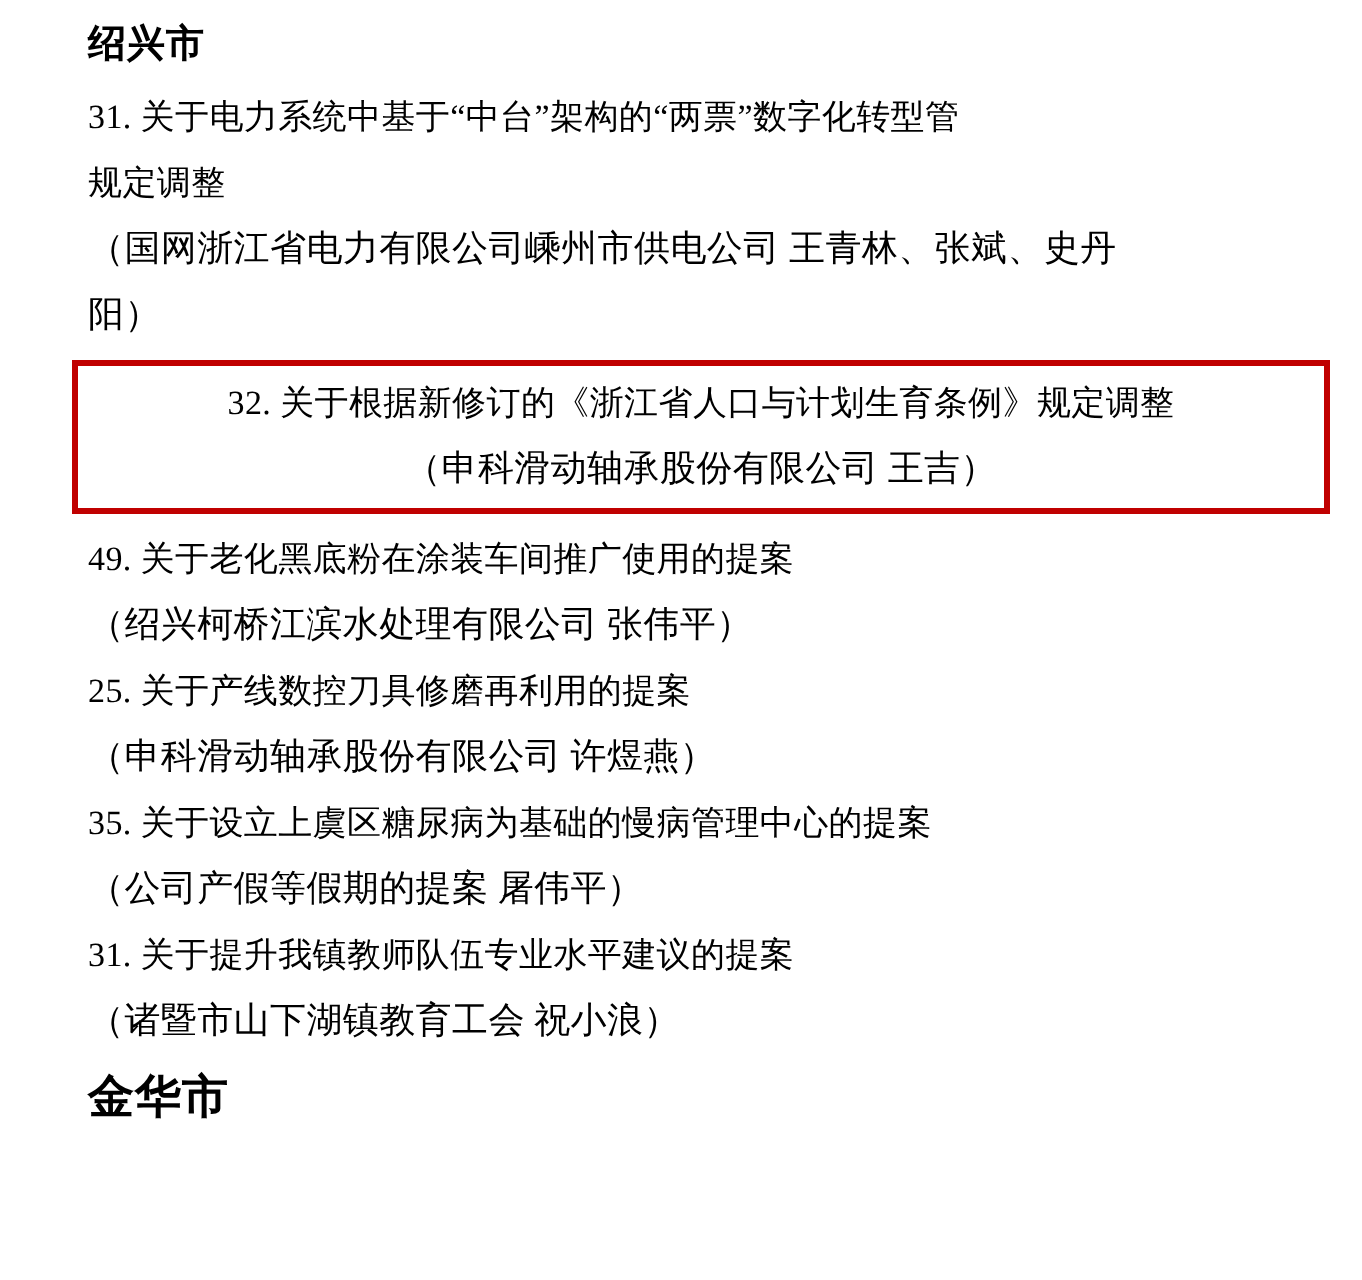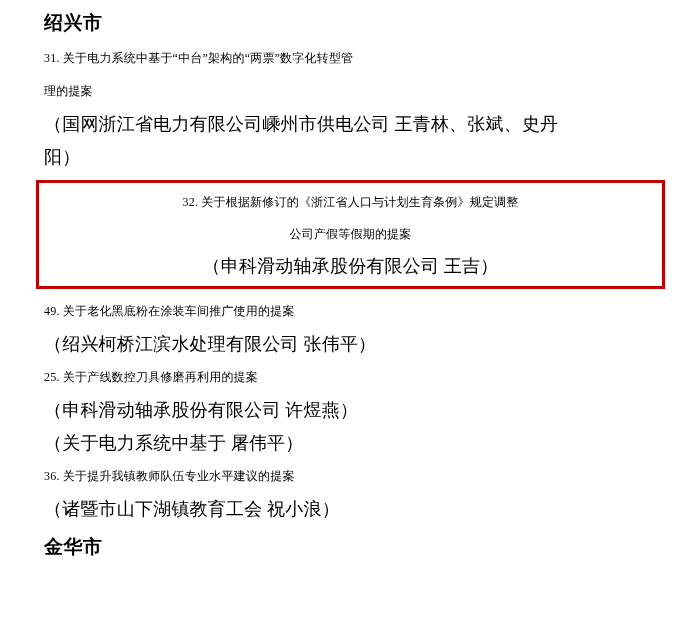--- a/index.html
+++ b/index.html
@@ -26,21 +26,21 @@
     font-weight: bold;
     font-size: 19px;
     line-height: 30px;
     letter-spacing: 0.5px;
     margin: 0 0 4px 0;
   }
   .entry {
     margin: 0;
   }
   .line {
-    font-size: 12px;
+    font-size: 17px;
     line-height: 33px;
     letter-spacing: 0.2px;
     white-space: nowrap;
   }
   .sub {
     font-size: 18px;
     line-height: 33px;
     letter-spacing: 0.2px;
     white-space: nowrap;
   }
@@ -52,60 +52,60 @@
     box-sizing: border-box;
     text-align: center;
   }
   .highlight-box .line,
   .highlight-box .sub {
     line-height: 32px;
   }
   .bottom-heading {
     font-family: "Liberation Sans", "DejaVu Sans", sans-serif;
     font-weight: bold;
-    font-size: 19px;
+    font-size: 23px;
     line-height: 30px;
     letter-spacing: 0.5px;
     margin-top: 6px;
   }
 </style>
 </head>
 <body>
 
 <div class="page">
 
   <div class="section-heading">绍兴市</div>
 
   <div class="entry">
     <div class="line">31. 关于电力系统中基于“中台”架构的“两票”数字化转型管</div>
-    <div class="line">理的提案</div>
+    <div class="line">规定调整</div>
     <div class="sub">（国网浙江省电力有限公司嵊州市供电公司  王青林、张斌、史丹</div>
     <div class="sub">阳）</div>
   </div>
 
   <div class="highlight-box" style="border-color: rgb(192, 0, 0);">
     <div class="line">32. 关于根据新修订的《浙江省人口与计划生育条例》规定调整</div>
-    <div class="line">公司产假等假期的提案</div>
     <div class="sub">（申科滑动轴承股份有限公司  王吉）</div>
   </div>
 
   <div class="entry">
     <div class="line">49. 关于老化黑底粉在涂装车间推广使用的提案</div>
     <div class="sub">（绍兴柯桥江滨水处理有限公司  张伟平）</div>
   </div>
 
   <div class="entry">
     <div class="line">25. 关于产线数控刀具修磨再利用的提案</div>
     <div class="sub">（申科滑动轴承股份有限公司  许煜燕）</div>
   </div>
 
   <div class="entry">
-    <div class="sub">（关于电力系统中基于  屠伟平）</div>
+    <div class="line">35. 关于设立上虞区糖尿病为基础的慢病管理中心的提案</div>
+    <div class="sub">（公司产假等假期的提案  屠伟平）</div>
   </div>
 
   <div class="entry">
-    <div class="line">36. 关于提升我镇教师队伍专业水平建议的提案</div>
+    <div class="line">31. 关于提升我镇教师队伍专业水平建议的提案</div>
     <div class="sub">（诸暨市山下湖镇教育工会  祝小浪）</div>
   </div>
 
   <div class="bottom-heading">金华市</div>
 
 </div>
 
 </body></html>

